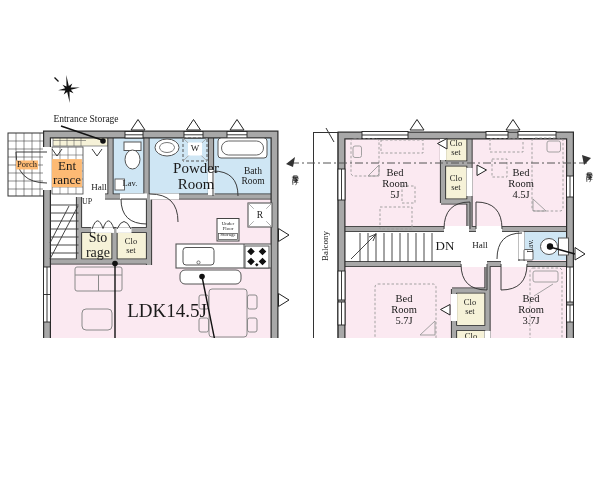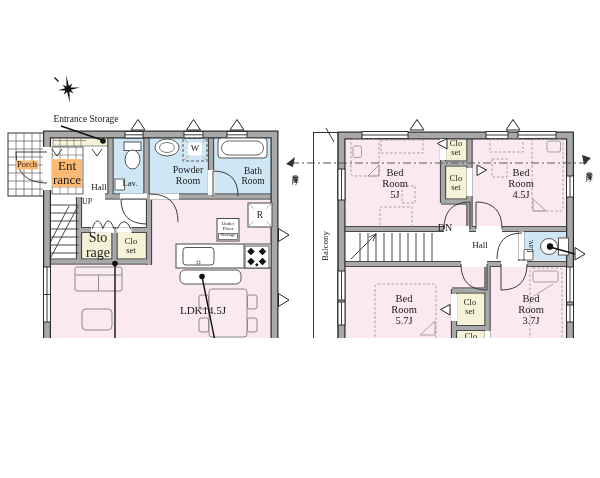--- a/index.html
+++ b/index.html
@@ -360,48 +360,48 @@
     </g>
   </g>
 </svg>
 
 <div class="lbl" style="left:86px;top:119px;font-size:9.5px;">Entrance Storage</div>
 <div class="lbl chip" style="left:27px;top:165px;font-size:8.5px;">Porch</div>
 <div class="lbl chip" style="left:67px;top:173px;font-size:13px;">Ent
 rance</div>
 <div class="lbl" style="left:99px;top:188px;font-size:9px;">Hall</div>
 <div class="lbl" style="left:130px;top:184px;font-size:8.5px;">Lav.</div>
-<div class="lbl" style="left:188px;top:176px;font-size:10px;">Powder
+<div class="lbl" style="left:196px;top:176px;font-size:15px;">Powder
 Room</div>
 <div class="lbl" style="left:241px;top:176px;font-size:9.5px;margin-left:12px;">Bath
 Room</div>
 <div class="lbl" style="left:195px;top:149px;font-size:9px;">W</div>
 <div class="lbl" style="left:87px;top:202px;font-size:8px;">UP</div>
 <div class="lbl" style="left:98px;top:246px;font-size:14px;">Sto
 rage</div>
 <div class="lbl" style="left:131px;top:246px;font-size:8.5px;">Clo
 set</div>
 <div class="lbl" style="left:228px;top:229px;font-size:5px;">Under
 Floor
 Storage</div>
 <div class="lbl" style="left:260px;top:215px;font-size:9.5px;">R</div>
-<div class="lbl" style="left:167px;top:311px;font-size:11px;margin-left:36px;">LDK14.5J</div>
+<div class="lbl" style="left:167px;top:311px;font-size:19px;">LDK14.5J</div>
 
 <div class="lbl rot" style="left:326px;top:246px;font-size:9px;">Balcony</div>
 <div class="lbl" style="left:395px;top:184px;font-size:10.5px;">Bed
 Room
 5J</div>
 <div class="lbl" style="left:456px;top:148px;font-size:8.5px;">Clo
 set</div>
 <div class="lbl" style="left:456px;top:183px;font-size:8.5px;">Clo
 set</div>
 <div class="lbl" style="left:521px;top:184px;font-size:10.5px;">Bed
 Room
 4.5J</div>
-<div class="lbl" style="left:445px;top:228px;font-size:10px;">DN</div>
+<div class="lbl" style="left:445px;top:246px;font-size:13px;">DN</div>
 <div class="lbl" style="left:480px;top:246px;font-size:9px;">Hall</div>
 <div class="lbl rot" style="left:531px;top:246px;font-size:7.5px;">Lav.</div>
 <div class="lbl" style="left:404px;top:310px;font-size:10.5px;">Bed
 Room
 5.7J</div>
 <div class="lbl" style="left:470px;top:307px;font-size:8.5px;">Clo
 set</div>
 <div class="lbl" style="left:471px;top:341px;font-size:8.5px;">Clo
 set</div>
 <div class="lbl" style="left:531px;top:310px;font-size:10.5px;">Bed

